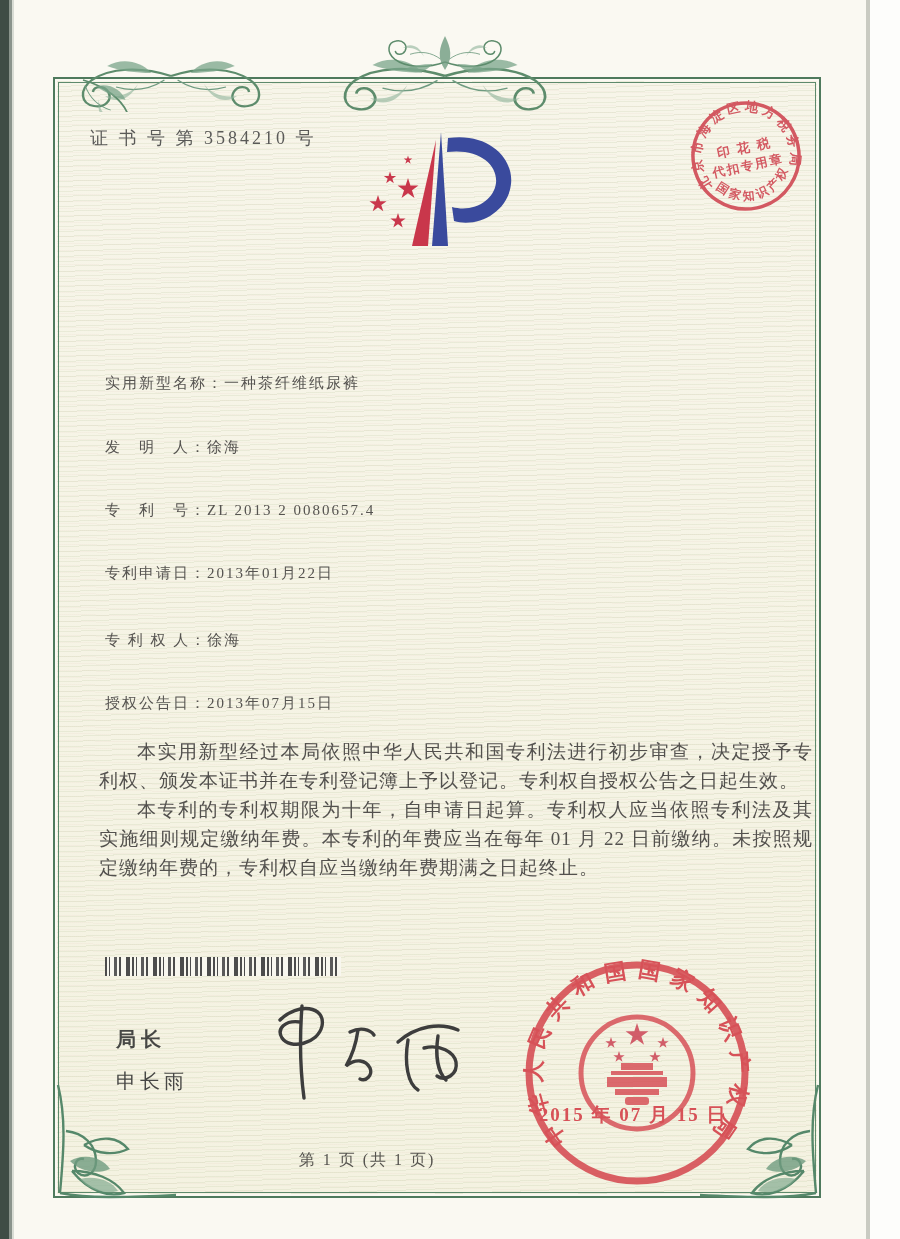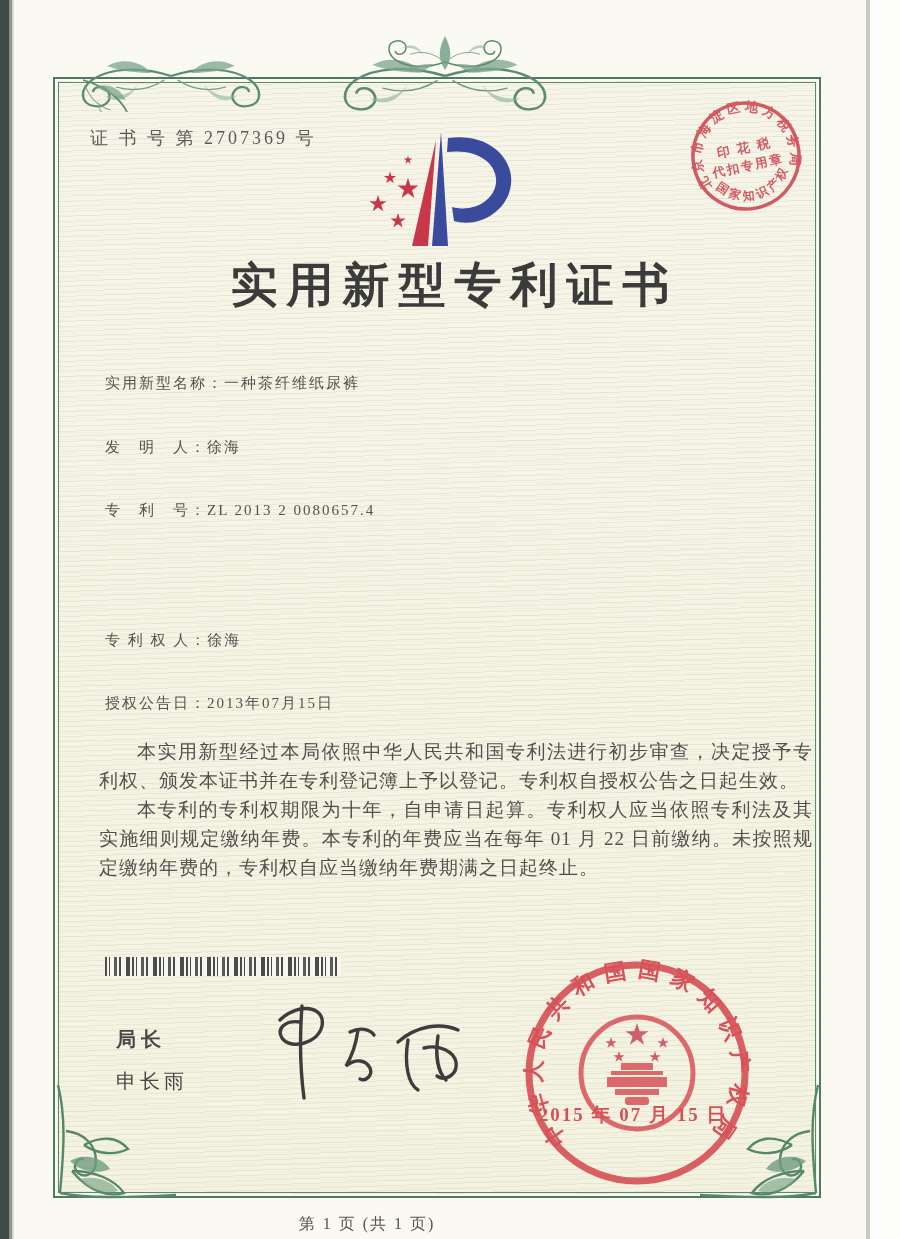--- a/index.html
+++ b/index.html
@@ -38,21 +38,21 @@
   .barcode{position:absolute;left:105px;top:957px;width:236px;height:19px;
     background:repeating-linear-gradient(90deg,
       #4c4c4c 0 2px,#f8f7ef 2px 4px,#4c4c4c 4px 5px,#f8f7ef 5px 9px,
       #5a5a5a 9px 12px,#f8f7ef 12px 14px,#4c4c4c 14px 16px,#f8f7ef 16px 21px,
       #4c4c4c 21px 25px,#f8f7ef 25px 27px);}
 
   .signer-role{position:absolute;left:116px;top:1026px;font-size:20px;letter-spacing:5px;color:#474745;font-weight:bold;}
   .signer-name{position:absolute;left:116px;top:1068px;font-size:20px;letter-spacing:4px;color:#474745;}
   .signature-svg{position:absolute;left:240px;top:996px;}
 
-  .footer{position:absolute;left:0;top:1214px;width:734px;text-align:center;
+  .footer{position:absolute;left:0;top:1150px;width:734px;text-align:center;
     font-size:16px;letter-spacing:2px;color:#56544f;}
 
   .tax-stamp{position:absolute;left:686px;top:96px;transform:rotate(-12deg);opacity:.88;}
   .official-seal{position:absolute;left:515px;top:955px;opacity:.93;}
   .logo{position:absolute;left:362px;top:126px;}
   .ornament{position:absolute;}
 </style>
 </head>
 <body>
 
@@ -103,45 +103,45 @@
         <path d="M10,118 C42,124 78,122 126,120"></path>
         <path d="M16,56 C34,58 46,70 46,86 C46,98 36,104 28,98 C22,92 26,82 34,84"></path>
         <path d="M22,96 C44,96 64,104 74,118 C60,122 40,118 22,96"></path>
         <path d="M34,70 C52,60 68,62 78,74 C66,80 48,80 34,70"></path>
       </g>
       <path d="M20,86 C34,78 52,82 60,94 C46,100 30,96 20,86Z" fill="#6f9b80" opacity=".8"></path>
       <path d="M30,104 C46,100 62,106 68,116 C54,120 38,114 30,104Z" fill="#82ab90" opacity=".7"></path>
     </g>
   </svg>
 
-  <div class="cert-no">证 书 号 第 2707369 号</div>
+  <div class="cert-no">证 书 号 第 3584210 号</div>
 
   <svg class="logo" width="160" height="124" viewBox="0 0 160 124">
     <defs>
       <path id="star" d="M0,-1 L0.588,0.809 L-0.951,-0.309 L0.951,-0.309 L-0.588,0.809 Z" fill="#c9374b"></path>
     </defs>
 
     <polygon points="74,14 50,120 66,120" fill="#c9374b"></polygon>
 
     <polygon points="79,6 70,120 86,120" fill="#3a4a9d"></polygon>
 
     <path d="M86,12 C126,6 152,32 149,58 C146,86 116,102 92,95 L90,81 C112,87 132,74 134,57 C136,38 116,22 85,26 Z" fill="#3a4a9d"></path>
 
     <use href="#star" transform="translate(16,78) scale(9)"></use>
     <use href="#star" transform="translate(36,95) scale(8)"></use>
     <use href="#star" transform="translate(46,63) scale(11)"></use>
     <use href="#star" transform="translate(28,52) scale(6.5)"></use>
     <use href="#star" transform="translate(46,34) scale(4.5)"></use>
   </svg>
 
-  <div class="title">实用新型专利证书</div>
 
   <div class="field f0">实用新型名称：一种茶纤维纸尿裤</div>
   <div class="field f1">发　明　人：徐海</div>
   <div class="field f2">专　利　号：ZL 2013 2 0080657.4</div>
+  <div class="field f3">专利申请日：2013年01月22日</div>
   <div class="field f4">专 利 权 人：徐海</div>
   <div class="field f5">授权公告日：2013年07月15日</div>
 
   <div class="body-text">
     <p>本实用新型经过本局依照中华人民共和国专利法进行初步审查，决定授予专利权、颁发本证书并在专利登记簿上予以登记。专利权自授权公告之日起生效。</p>
     <p>本专利的专利权期限为十年，自申请日起算。专利权人应当依照专利法及其实施细则规定缴纳年费。本专利的年费应当在每年 01 月 22 日前缴纳。未按照规定缴纳年费的，专利权自应当缴纳年费期满之日起终止。</p>
   </div>
 
   <div class="barcode"></div>
 

